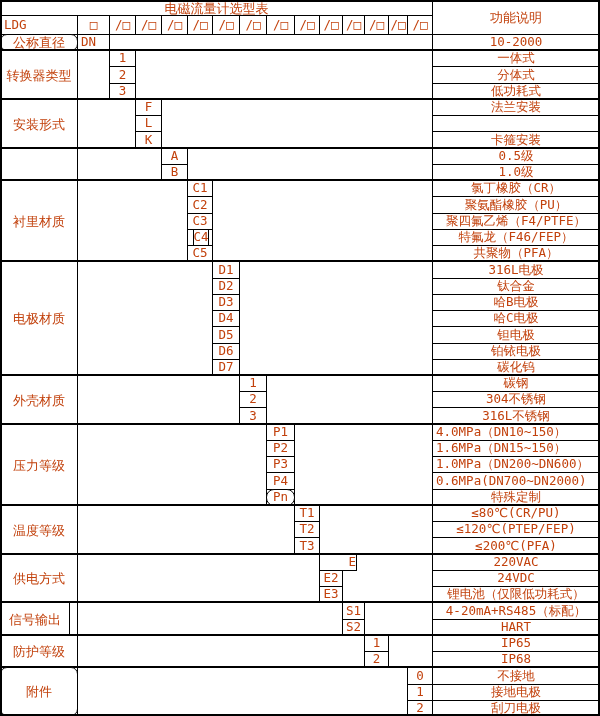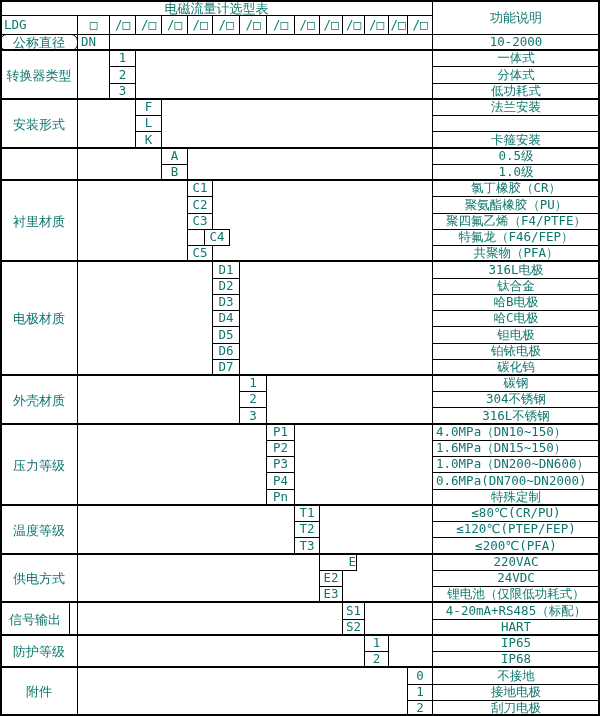--- a/index.html
+++ b/index.html
@@ -1,21 +1,21 @@
 <!DOCTYPE html>
 <html><head>
 <meta charset="utf-8">
 <style>
   html,body{margin:0;padding:0;background:#ffffff;}
   #table-root{
     position:relative;
     width:600px;height:716px;
     background:#ffffff;
     font-family:"DejaVu Sans Mono","DejaVu Sans",monospace;
-    color:#0f766e;
+    color:#c2410c;
   }
   .cell{
     position:absolute;
     box-sizing:border-box;
     border:1px solid #000;
     background:#fff;
     display:flex;
     align-items:center;
     justify-content:center;
     font-size:12.5px;
@@ -85,21 +85,21 @@
     <div class="sep" style="top: 179px;"></div>
     <div class="cell cat" style="left: 0px; top: 180px; width: 78px; height: 82px;">衬里材质</div>
     <div class="cell" style="left: 77px; top: 180px; width: 111px; height: 82px;"></div>
     <div class="cell" style="left: 212px; top: 180px; width: 221px; height: 82px;"></div>
     <div class="cell" style="left: 187px; top: 180px; width: 26px; height: 17px;">C1</div>
     <div class="cell" style="left: 432px; top: 180px; width: 168px; height: 17px;">氯丁橡胶（CR）</div>
     <div class="cell" style="left: 187px; top: 196px; width: 26px; height: 18px;">C2</div>
     <div class="cell" style="left: 432px; top: 196px; width: 168px; height: 18px;">聚氨酯橡胶（PU）</div>
     <div class="cell" style="left: 187px; top: 213px; width: 26px; height: 17px;">C3</div>
     <div class="cell" style="left: 432px; top: 213px; width: 168px; height: 17px;">聚四氟乙烯（F4/PTFE）</div>
-    <div class="cell" style="left: 204px; top: 229px; width: 26px; height: 17px;">C4</div>
+    <div class="cell" style="left: 193px; top: 229px; width: 16px; height: 17px;">C4</div>
     <div class="cell" style="left: 432px; top: 229px; width: 168px; height: 17px;">特氟龙（F46/FEP）</div>
     <div class="cell" style="left: 187px; top: 245px; width: 26px; height: 17px;">C5</div>
     <div class="cell" style="left: 432px; top: 245px; width: 168px; height: 17px;">共聚物（PFA）</div>
     <div class="sep" style="top: 260px;"></div>
     <div class="cell cat" style="left: 0px; top: 261px; width: 78px; height: 115px;">电极材质</div>
     <div class="cell" style="left: 77px; top: 261px; width: 136px; height: 115px;"></div>
     <div class="cell" style="left: 239px; top: 261px; width: 194px; height: 115px;"></div>
     <div class="cell" style="left: 212px; top: 261px; width: 28px; height: 18px;">D1</div>
     <div class="cell" style="left: 432px; top: 261px; width: 168px; height: 18px;">316L电极</div>
     <div class="cell" style="left: 212px; top: 278px; width: 28px; height: 17px;">D2</div>
@@ -129,21 +129,21 @@
     <div class="cell" style="left: 77px; top: 424px; width: 190px; height: 82px;"></div>
     <div class="cell" style="left: 294px; top: 424px; width: 139px; height: 82px;"></div>
     <div class="cell" style="left: 266px; top: 424px; width: 29px; height: 17px;">P1</div>
     <div class="cell left" style="left: 432px; top: 424px; width: 168px; height: 17px;">4.0MPa（DN10~150）</div>
     <div class="cell" style="left: 266px; top: 440px; width: 29px; height: 17px;">P2</div>
     <div class="cell left" style="left: 432px; top: 440px; width: 168px; height: 17px;">1.6MPa（DN15~150）</div>
     <div class="cell" style="left: 266px; top: 456px; width: 29px; height: 17px;">P3</div>
     <div class="cell left" style="left: 432px; top: 456px; width: 168px; height: 17px;">1.0MPa（DN200~DN600）</div>
     <div class="cell" style="left: 266px; top: 472px; width: 29px; height: 18px;">P4</div>
     <div class="cell left" style="left: 432px; top: 472px; width: 168px; height: 18px;">0.6MPa(DN700~DN2000)</div>
-    <div class="cell" style="left: 266px; top: 489px; width: 29px; height: 17px;">Pn</div>
+    <div class="cell" style="left: 266px; top: 489px; width: 29px; height: 17px; border-radius: 8px;">Pn</div>
     <div class="cell" style="left: 432px; top: 489px; width: 168px; height: 17px;">特殊定制</div>
     <div class="sep" style="top: 504px;"></div>
     <div class="cell cat" style="left: 0px; top: 505px; width: 78px; height: 50px;">温度等级</div>
     <div class="cell" style="left: 77px; top: 505px; width: 218px; height: 50px;"></div>
     <div class="cell" style="left: 319px; top: 505px; width: 114px; height: 50px;"></div>
     <div class="cell" style="left: 294px; top: 505px; width: 26px; height: 17px;">T1</div>
     <div class="cell" style="left: 432px; top: 505px; width: 168px; height: 17px;">≤80℃(CR/PU)</div>
     <div class="cell" style="left: 294px; top: 521px; width: 26px; height: 17px;">T2</div>
     <div class="cell" style="left: 432px; top: 521px; width: 168px; height: 17px;">≤120℃(PTEP/FEP)</div>
     <div class="cell" style="left: 294px; top: 537px; width: 26px; height: 18px;">T3</div>
@@ -168,21 +168,21 @@
     <div class="cell" style="left: 432px; top: 619px; width: 168px; height: 17px;">HART</div>
     <div class="sep" style="top: 634px;"></div>
     <div class="cell cat" style="left: 0px; top: 635px; width: 78px; height: 33px;">防护等级</div>
     <div class="cell" style="left: 77px; top: 635px; width: 288px; height: 33px;"></div>
     <div class="cell" style="left: 388px; top: 635px; width: 45px; height: 33px;"></div>
     <div class="cell" style="left: 364px; top: 635px; width: 25px; height: 17px;">1</div>
     <div class="cell" style="left: 432px; top: 635px; width: 168px; height: 17px;">IP65</div>
     <div class="cell" style="left: 364px; top: 651px; width: 25px; height: 17px;">2</div>
     <div class="cell" style="left: 432px; top: 651px; width: 168px; height: 17px;">IP68</div>
     <div class="sep" style="top: 666px;"></div>
-    <div class="cell cat" style="left: 0px; top: 667px; width: 78px; height: 49px;">附件</div>
+    <div class="cell cat" style="left: 0px; top: 667px; width: 78px; height: 49px; border-radius: 7px;">附件</div>
     <div class="cell" style="left: 77px; top: 667px; width: 331px; height: 49px;"></div>
     <div class="cell" style="left: 407px; top: 667px; width: 26px; height: 18px;">0</div>
     <div class="cell" style="left: 432px; top: 667px; width: 168px; height: 18px;">不接地</div>
     <div class="cell" style="left: 407px; top: 684px; width: 26px; height: 17px;">1</div>
     <div class="cell" style="left: 432px; top: 684px; width: 168px; height: 17px;">接地电极</div>
     <div class="cell" style="left: 407px; top: 700px; width: 26px; height: 16px;">2</div>
     <div class="cell" style="left: 432px; top: 700px; width: 168px; height: 16px;">刮刀电极</div>
     <div class="frame"></div>
   </div>
 

